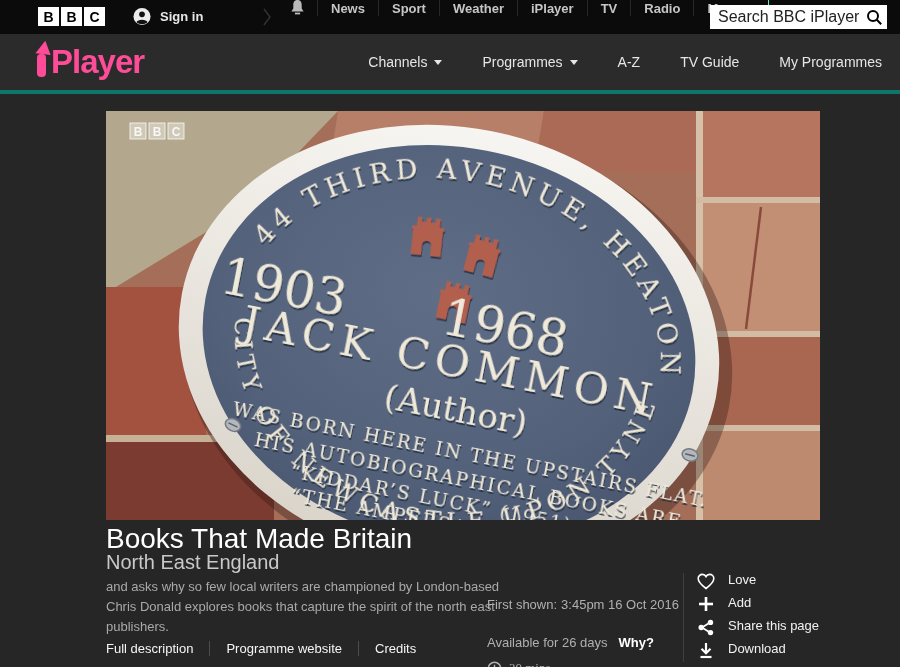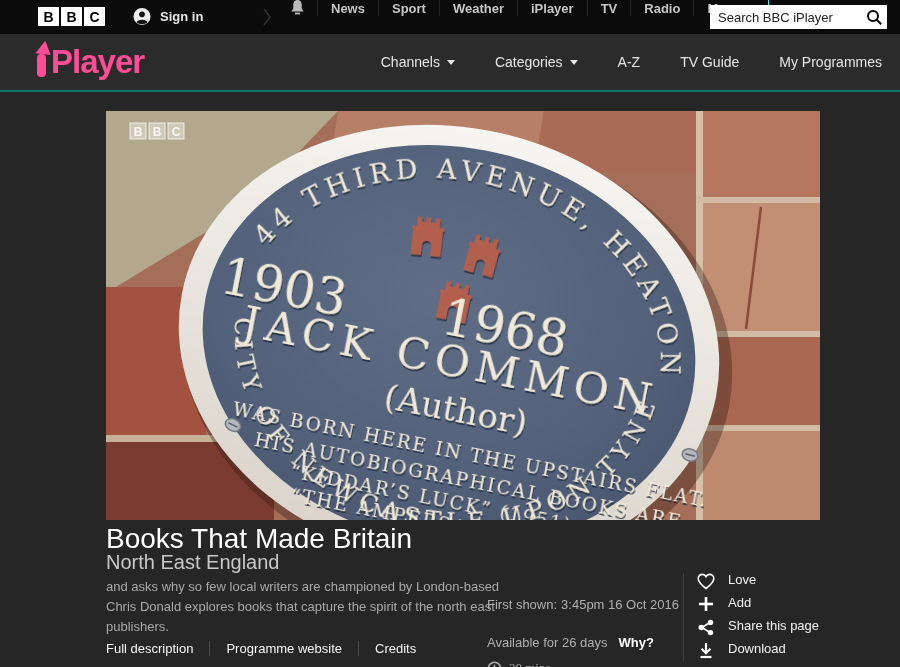--- a/index.html
+++ b/index.html
@@ -17,26 +17,26 @@
   .signin-label{color:#e6e6e6;font-size:13px;font-weight:bold;}
   .sep-chev{position:absolute;left:263px;top:8px;opacity:.8;}
   .topnav{position:absolute;left:278px;top:0;height:16px;display:flex;align-items:stretch;border-right:1px solid #5eead4;}
   .topnav-item{display:flex;align-items:center;padding:0 13px;border-left:1px solid #272727;
     color:#c6c6c6;font-size:13px;font-weight:bold;cursor:pointer;white-space:nowrap;}
   .topnav-item.bell-item{border-left:none;padding:0 11px;}
   .caret{display:inline-block;width:0;height:0;border-left:4px solid transparent;
     border-right:4px solid transparent;border-top:5px solid #c6c6c6;margin-left:9px;}
   .search{position:absolute;left:710px;top:5px;width:177px;height:24px;background:#fff;}
   .search input{position:absolute;left:0;top:0;width:148px;height:24px;border:0;outline:none;
-    padding:0 0 0 8px;font-family:"Liberation Sans",sans-serif;font-size:13px;color:#111;background:transparent;}
+    padding:0 0 0 8px;font-family:"Liberation Sans",sans-serif;font-size:16px;color:#111;background:transparent;}
   .search input::placeholder{color:#222;opacity:1;}
   .search-btn{position:absolute;right:3px;top:3px;width:20px;height:18px;border:0;background:transparent;
     padding:0;cursor:pointer;display:flex;align-items:center;justify-content:center;}
   
-  .ipbar{position:absolute;left:0;top:34px;width:900px;height:56px;background:#2b2b2b;border-bottom:2px solid #0f766e;}
+  .ipbar{position:absolute;left:0;top:34px;width:900px;height:56px;background:#2b2b2b;border-bottom:4px solid #0f766e;}
   .ip-logo{position:absolute;left:37px;top:11px;display:flex;align-items:flex-end;cursor:pointer;}
   .ip-i{position:relative;width:14px;height:34px;}
   .ip-i-stem{position:absolute;left:0;bottom:2px;width:9px;height:23px;background:#ff4c98;border-radius:4px;}
   .ip-i-play{position:absolute;left:2px;top:-2px;width:0;height:0;border-top:8px solid transparent;
     border-bottom:8px solid transparent;border-left:13px solid #ff4c98;transform:rotate(38deg);}
   .ip-rest{color:#ff4c98;font-size:33px;font-weight:bold;letter-spacing:-1px;line-height:34px;}
   .sr{position:absolute;width:1px;height:1px;overflow:hidden;clip:rect(0 0 0 0);}
   .ip-nav{position:absolute;right:18px;top:0;height:56px;display:flex;align-items:center;}
   .ip-nav-item{color:#e6e6e6;font-size:14px;padding:0 20px;cursor:pointer;white-space:nowrap;display:flex;align-items:center;justify-content:space-between;}
   .ip-nav-item:last-child{padding-right:0;}
@@ -127,21 +127,21 @@
       <span class="sr">i</span>
     </span>
     <span class="ip-rest">Player</span>
   </div>
   <div class="ip-nav">
     <div class="ip-nav-item">
       <span>Channels</span>
       <span class="caret-lite"></span>
     </div>
     <div class="ip-nav-item">
-      <span>Categories</span>
+      <span>Programmes</span>
       <span class="caret-lite"></span>
     </div>
     <div class="ip-nav-item">A-Z</div>
     <div class="ip-nav-item">TV Guide</div>
     <div class="ip-nav-item">My Programmes</div>
   </div>
 </div>
 
 <div class="hero">
   <svg width="714" height="409" viewBox="0 0 714 409">

